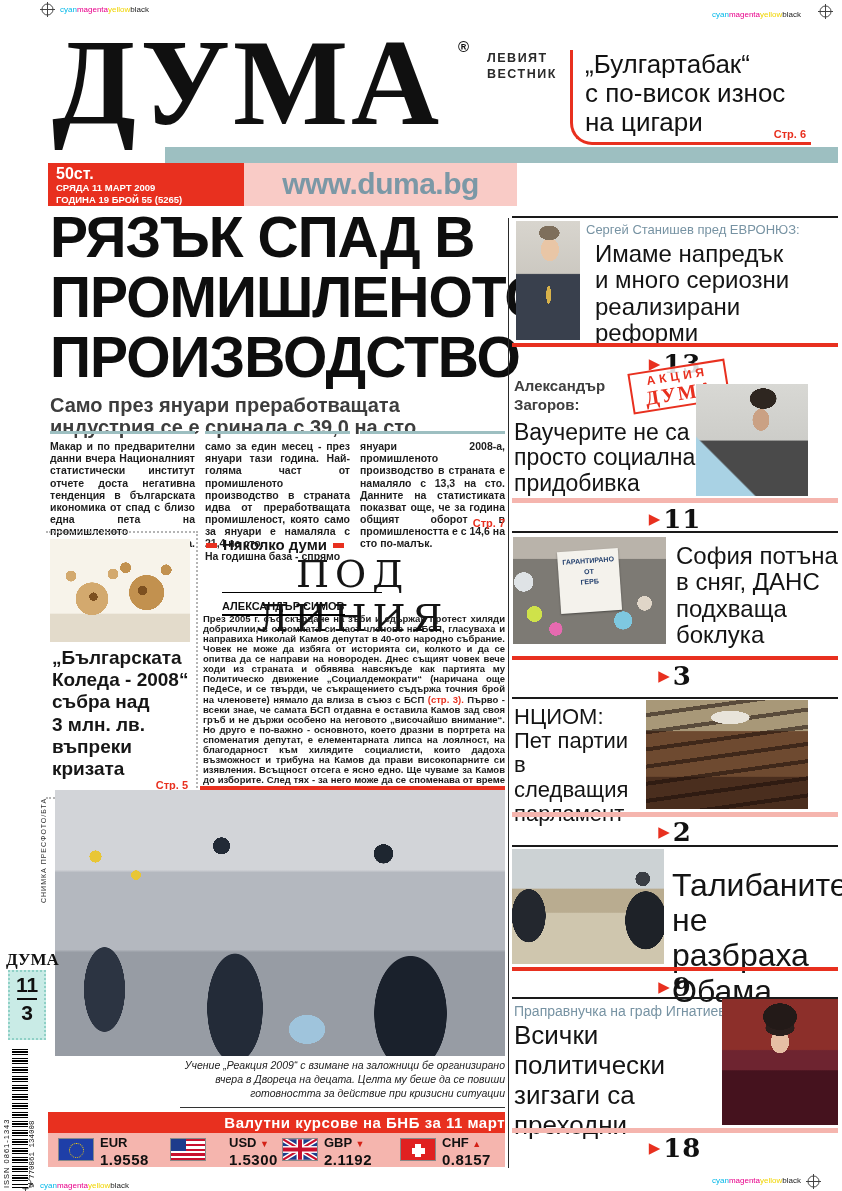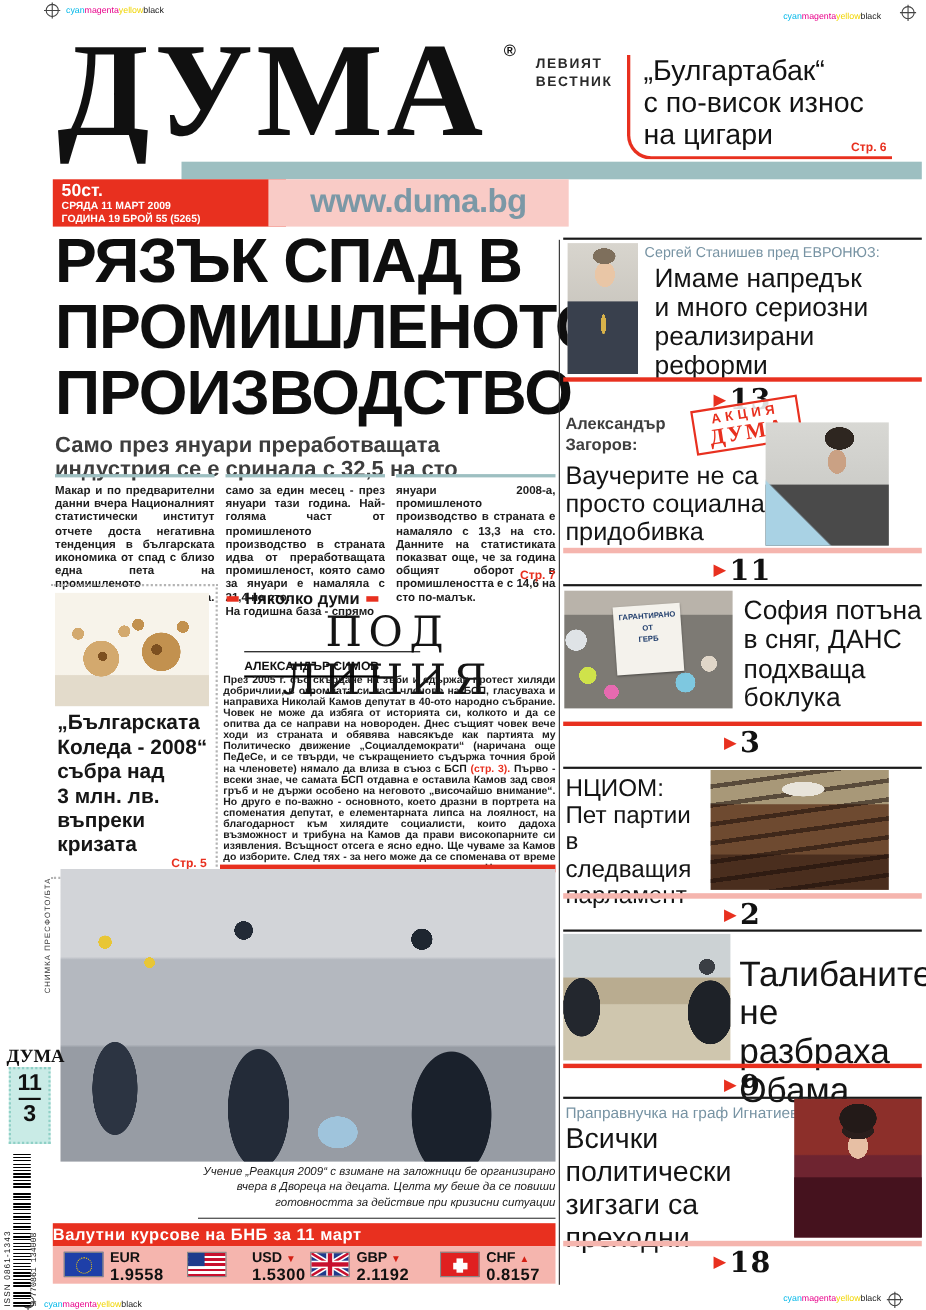--- a/index.html
+++ b/index.html
@@ -100,21 +100,21 @@
     radial-gradient(ellipse 24px 13px at 50% 23%, #2a1e1c 60%, transparent 61%),
     radial-gradient(ellipse 15px 19px at 50% 34%, #e7bfa4 60%, transparent 61%),
     linear-gradient(180deg, transparent 56%, #45121e 57%),
     linear-gradient(180deg,#8c2f2a 0 40%,#6e2430 41%);}
   
   .caption{font-style:italic;font-size:10.5px;line-height:1.35;color:#222;text-align:right;
     border-bottom:1px solid #333;padding-bottom:6px;}
   .credit{font-size:7px;letter-spacing:1px;color:#333;transform:rotate(-90deg) translate(-100%,0);
     transform-origin:0 0;width:110px;}
   
-  .cur-head{background:#e8301f;color:#fff;font-size:15px;font-weight:bold;text-align:left;line-height:21px;letter-spacing:0.5px;}
+  .cur-head{background:#e8301f;color:#fff;font-size:15px;font-weight:bold;text-align:right;line-height:21px;letter-spacing:0.5px;}
   .cur-body{background:#f5b5ae;}
   .flag{position:absolute;width:36px;height:23px;border:1px solid #888;box-sizing:border-box;}
   .flag-eu{background:#1e3fa8;}
   .flag-eu::after{content:"";position:absolute;left:10px;top:4px;width:13px;height:13px;border:1.5px dotted #ffd300;border-radius:50%;}
   .flag-us{background:repeating-linear-gradient(180deg,#c8102e 0 2.4px,#fff 2.4px 4.8px);}
   .flag-us::after{content:"";position:absolute;left:0;top:0;width:45%;height:55%;background:#1e3c8c;}
   .flag-ch{background:#e02020;}
   .flag-ch::before{content:"";position:absolute;left:14px;top:5px;width:6px;height:13px;background:#fff;}
   .flag-ch::after{content:"";position:absolute;left:10.5px;top:8.5px;width:13px;height:6px;background:#fff;}
   .cur-code{font-size:13px;font-weight:bold;line-height:1.2;color:#111;}
@@ -202,21 +202,21 @@
     <div class="issueline">ГОДИНА 19 БРОЙ 55 (5265)</div>
   </div>
   <div class="abs issue-pink" style="left:244px;top:163px;width:273px;height:43px;">
     <span class="www">www.duma.bg</span>
   </div>
 
   <div class="abs headline prel" style="left:50px;top:208px;width:460px;">РЯЗЪК СПАД В
 ПРОМИШЛЕНОТО
 ПРОИЗВОДСТВО</div>
   <div class="abs subhead prel" style="left:50px;top:394px;width:460px;">Само през януари преработващата
-индустрия се е сринала с 32,5 на сто</div>
+индустрия се е сринала с 39,0 на сто</div>
   <div class="abs colrule" style="left:50px;top:431px;width:145px;"></div>
   <div class="abs colrule" style="left:205px;top:431px;width:145px;"></div>
   <div class="abs colrule" style="left:360px;top:431px;width:145px;"></div>
   <div class="abs bodycol just" style="left:50px;top:440px;width:145px;height:104px;">Макар и по предварителни данни вчера Националният статистически институт отчете доста негативна тенденция в българската икономика от спад с близо една пета на промишленото производство в страната. Това се е случило</div>
   <div class="abs bodycol just prel" style="left:205px;top:440px;width:145px;height:104px;">само за един месец - през януари тази година. Най-голяма част от промишленото производство в страната идва от преработващата промишленост, която само за януари е намаляла с 21,4 на сто.
 На годишна база - спрямо</div>
   <div class="abs bodycol just" style="left:360px;top:440px;width:145px;height:90px;">януари 2008-а, промишленото производство в страната е намаляло с 13,3 на сто. Данните на статистиката показват още, че за година общият оборот в промишлеността е с 14,6 на сто по-малък.</div>
   <div class="abs pageref" style="left:420px;top:517px;width:85px;text-align:right;">Стр. 7</div>
 
   <div class="abs dotbox" style="left:46px;top:531px;width:150px;height:264px;">

